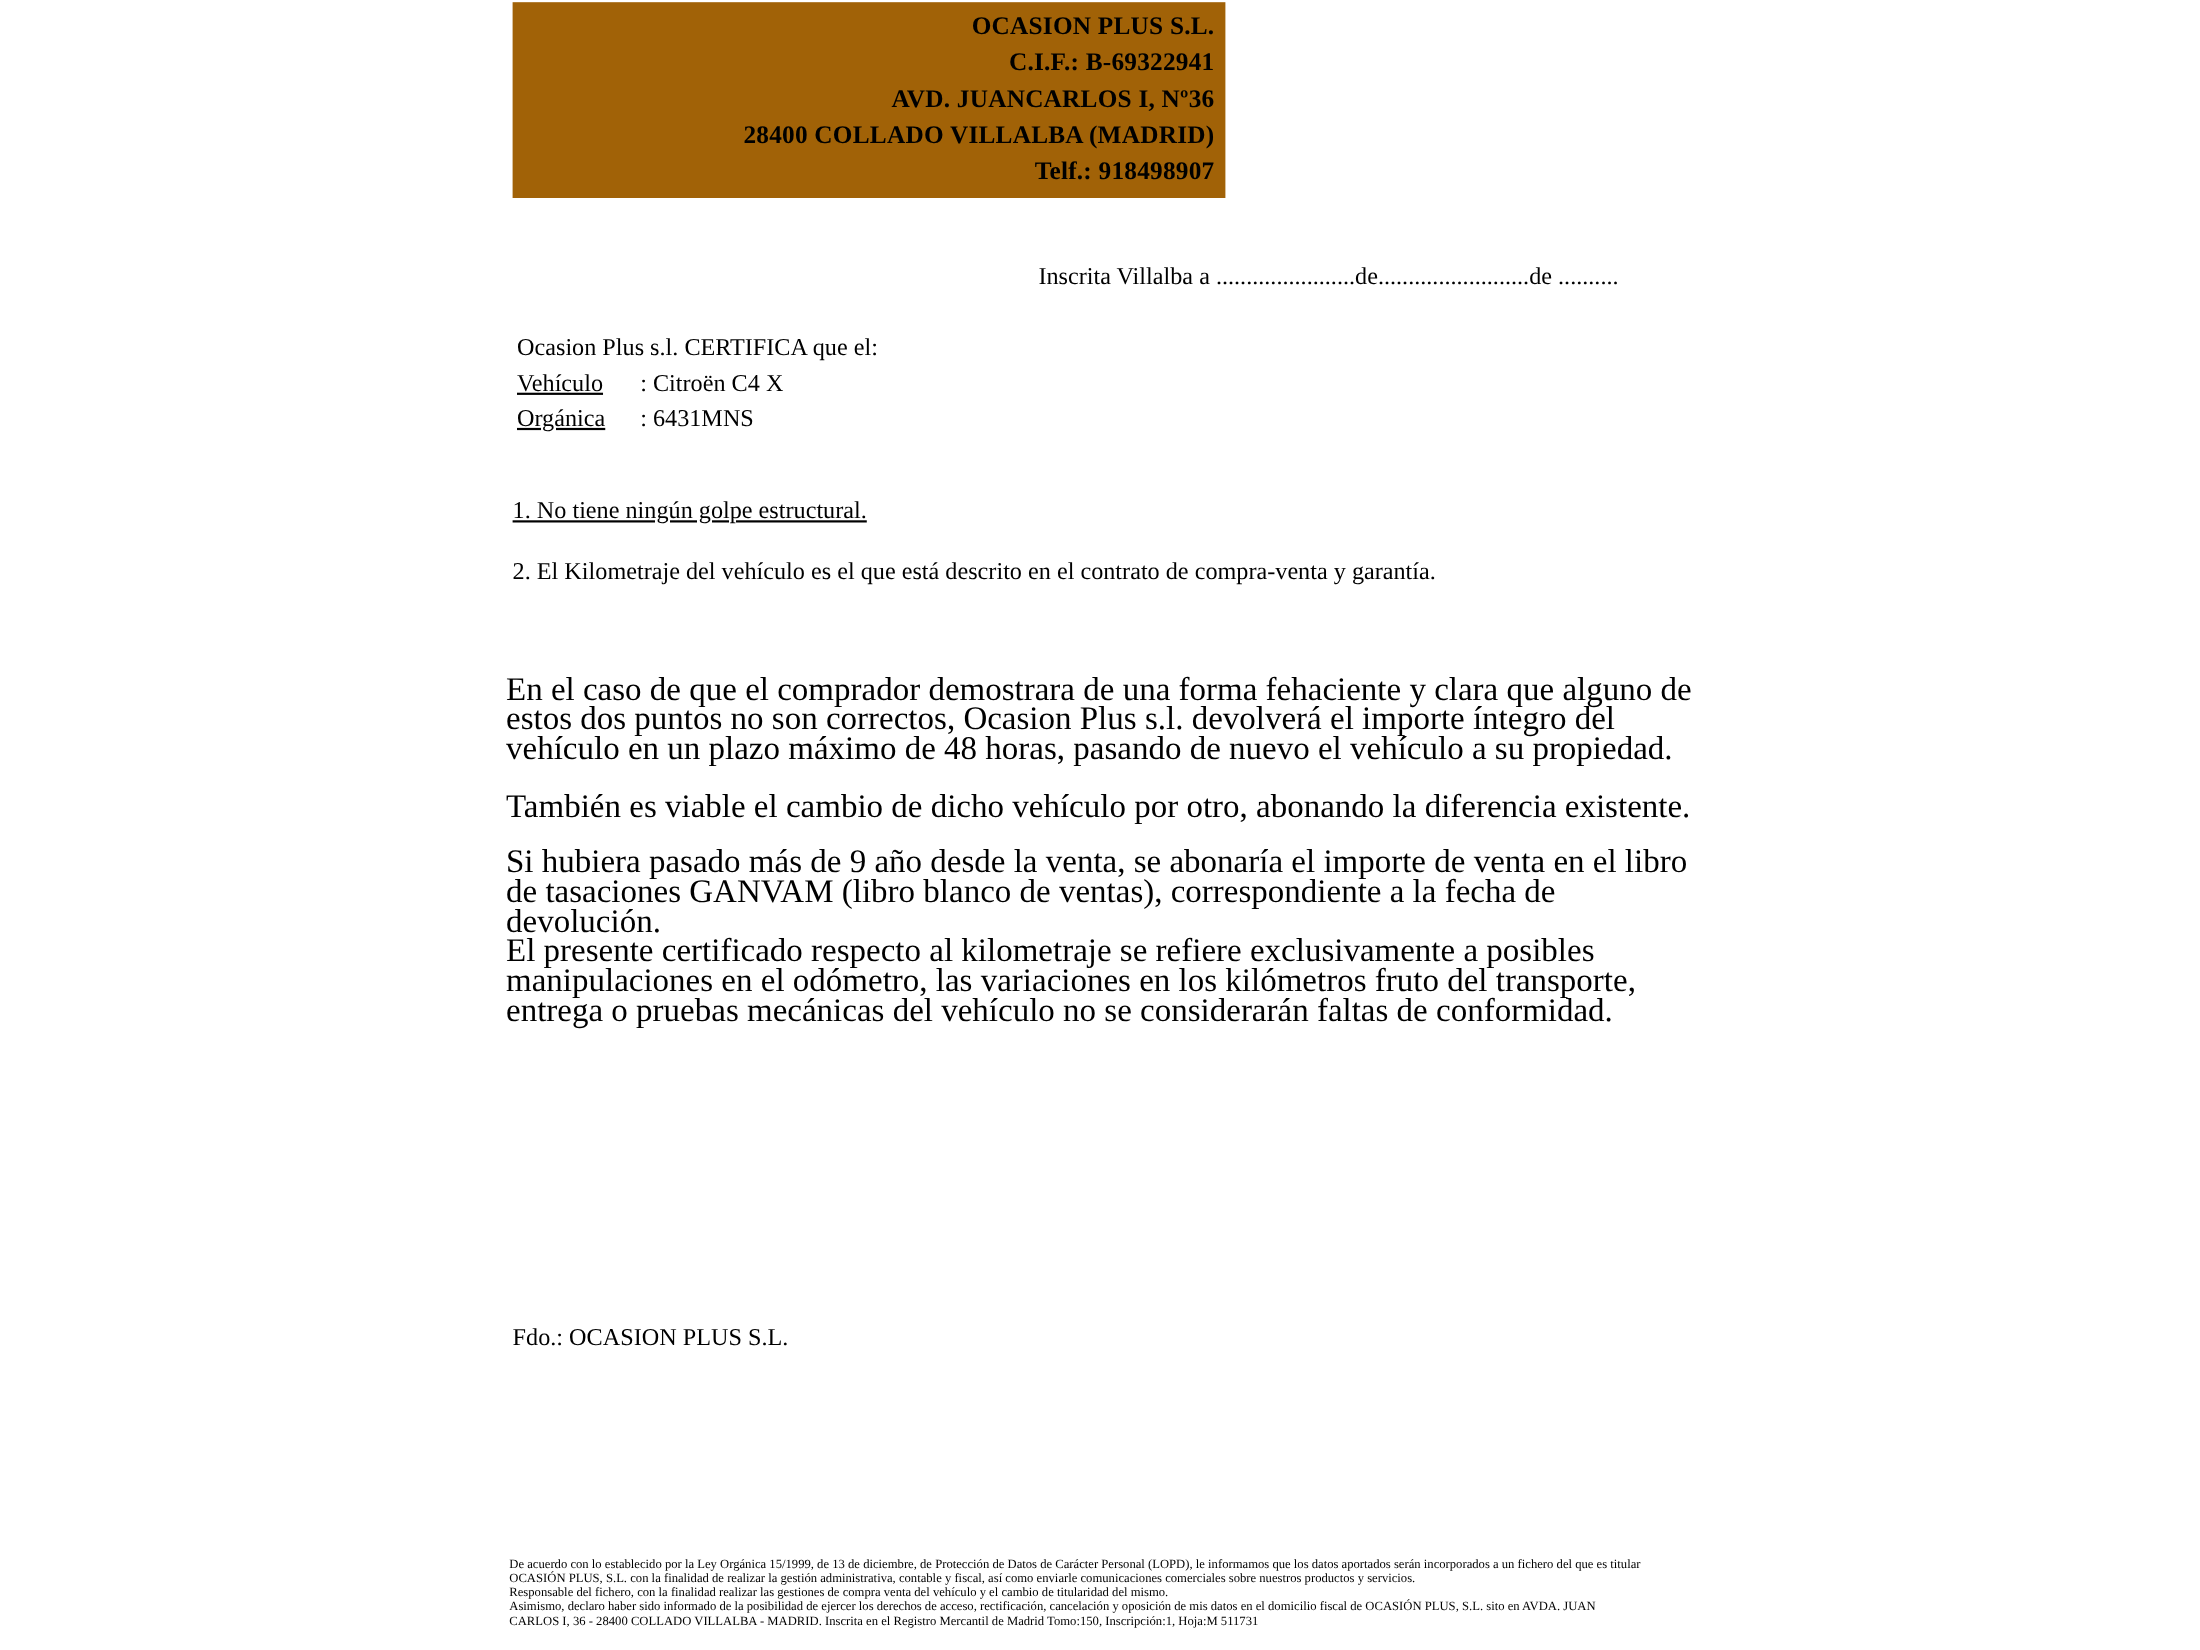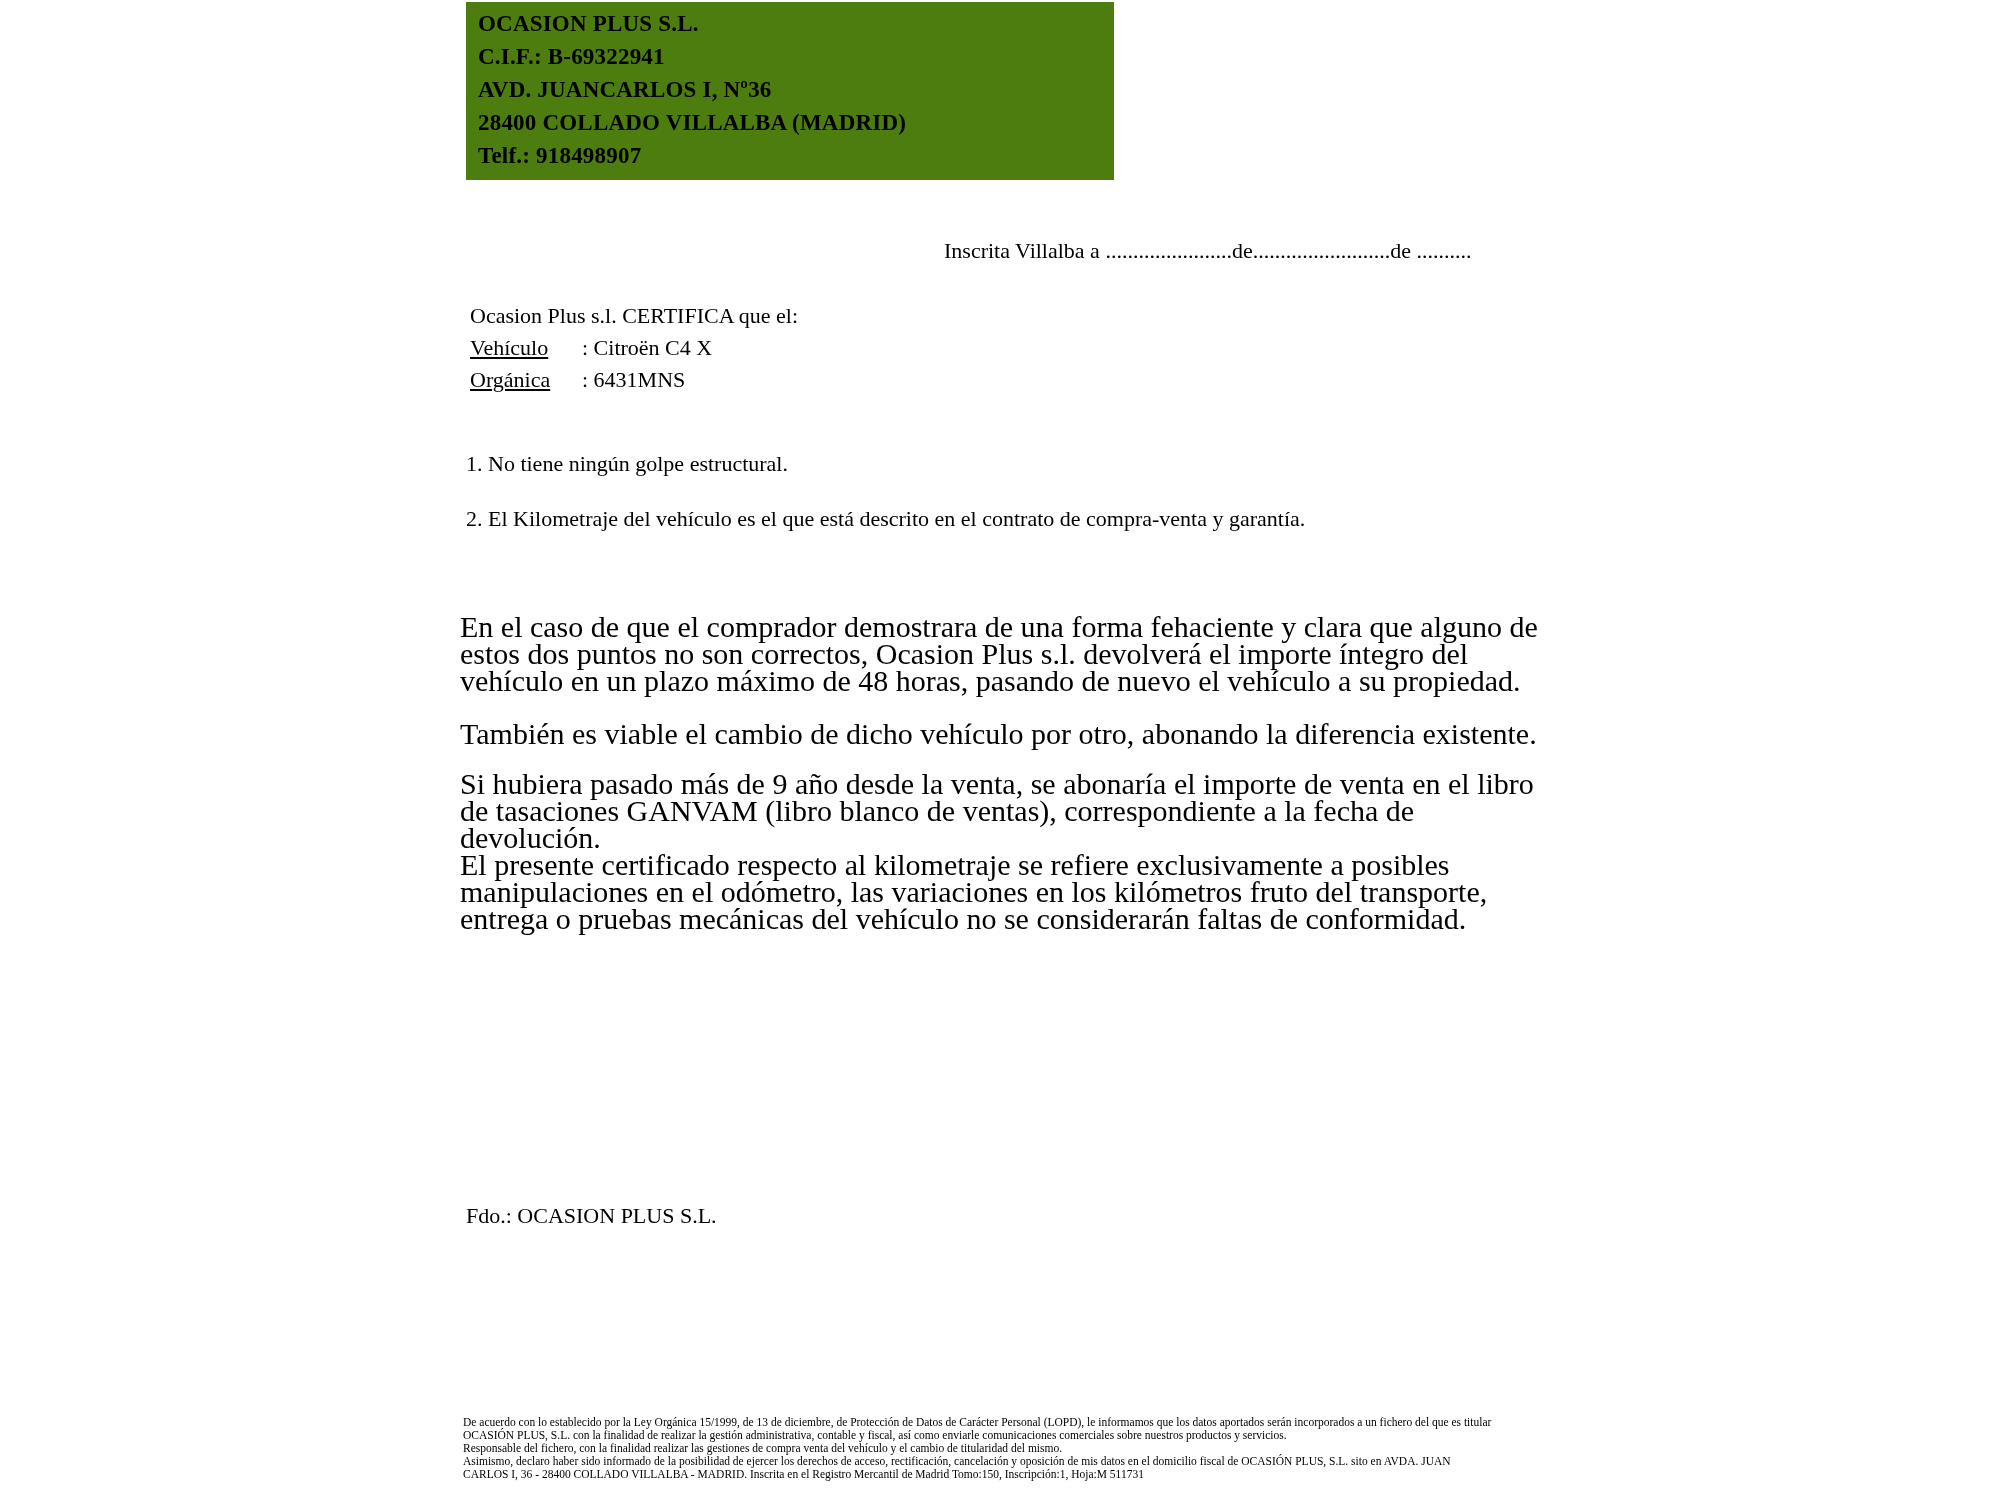--- a/index.html
+++ b/index.html
@@ -46,21 +46,21 @@
     display: inline-block;
     width: 112px;
   }
   .u { text-decoration: underline; }
   .point {
     position: absolute;
     left: 466px;
     font-size: 22px;
     white-space: nowrap;
   }
-  .point-1 { top: 451px; }
+  .point-1 { top: 451px; text-decoration: underline; }
   .point-2 { top: 506px; }
   .para {
     position: absolute;
     left: 460px;
     width: 1085px;
     font-size: 30px;
     line-height: 27px;
   }
   .para-1 { top: 613px; }
   .para-2 { top: 720px; }
@@ -80,21 +80,21 @@
     font-size: 11.5px;
     line-height: 12.9px;
   }
   .legal div { white-space: nowrap; }
 </style>
 </head>
 <body>
 
 <div class="page">
 
-  <div class="header-box" id="header-box" style="background: #4d7c0f;">
+  <div class="header-box" id="header-box" style="background: #a16207; text-align: right;">
     <div>OCASION PLUS S.L.</div>
     <div>C.I.F.: B-69322941</div>
     <div>AVD. JUANCARLOS I, Nº36</div>
     <div>28400 COLLADO VILLALBA (MADRID)</div>
     <div>Telf.: 918498907</div>
   </div>
 
   <div class="date-line">Inscrita Villalba a .......................de.........................de ..........</div>
 
   <div class="certify">

